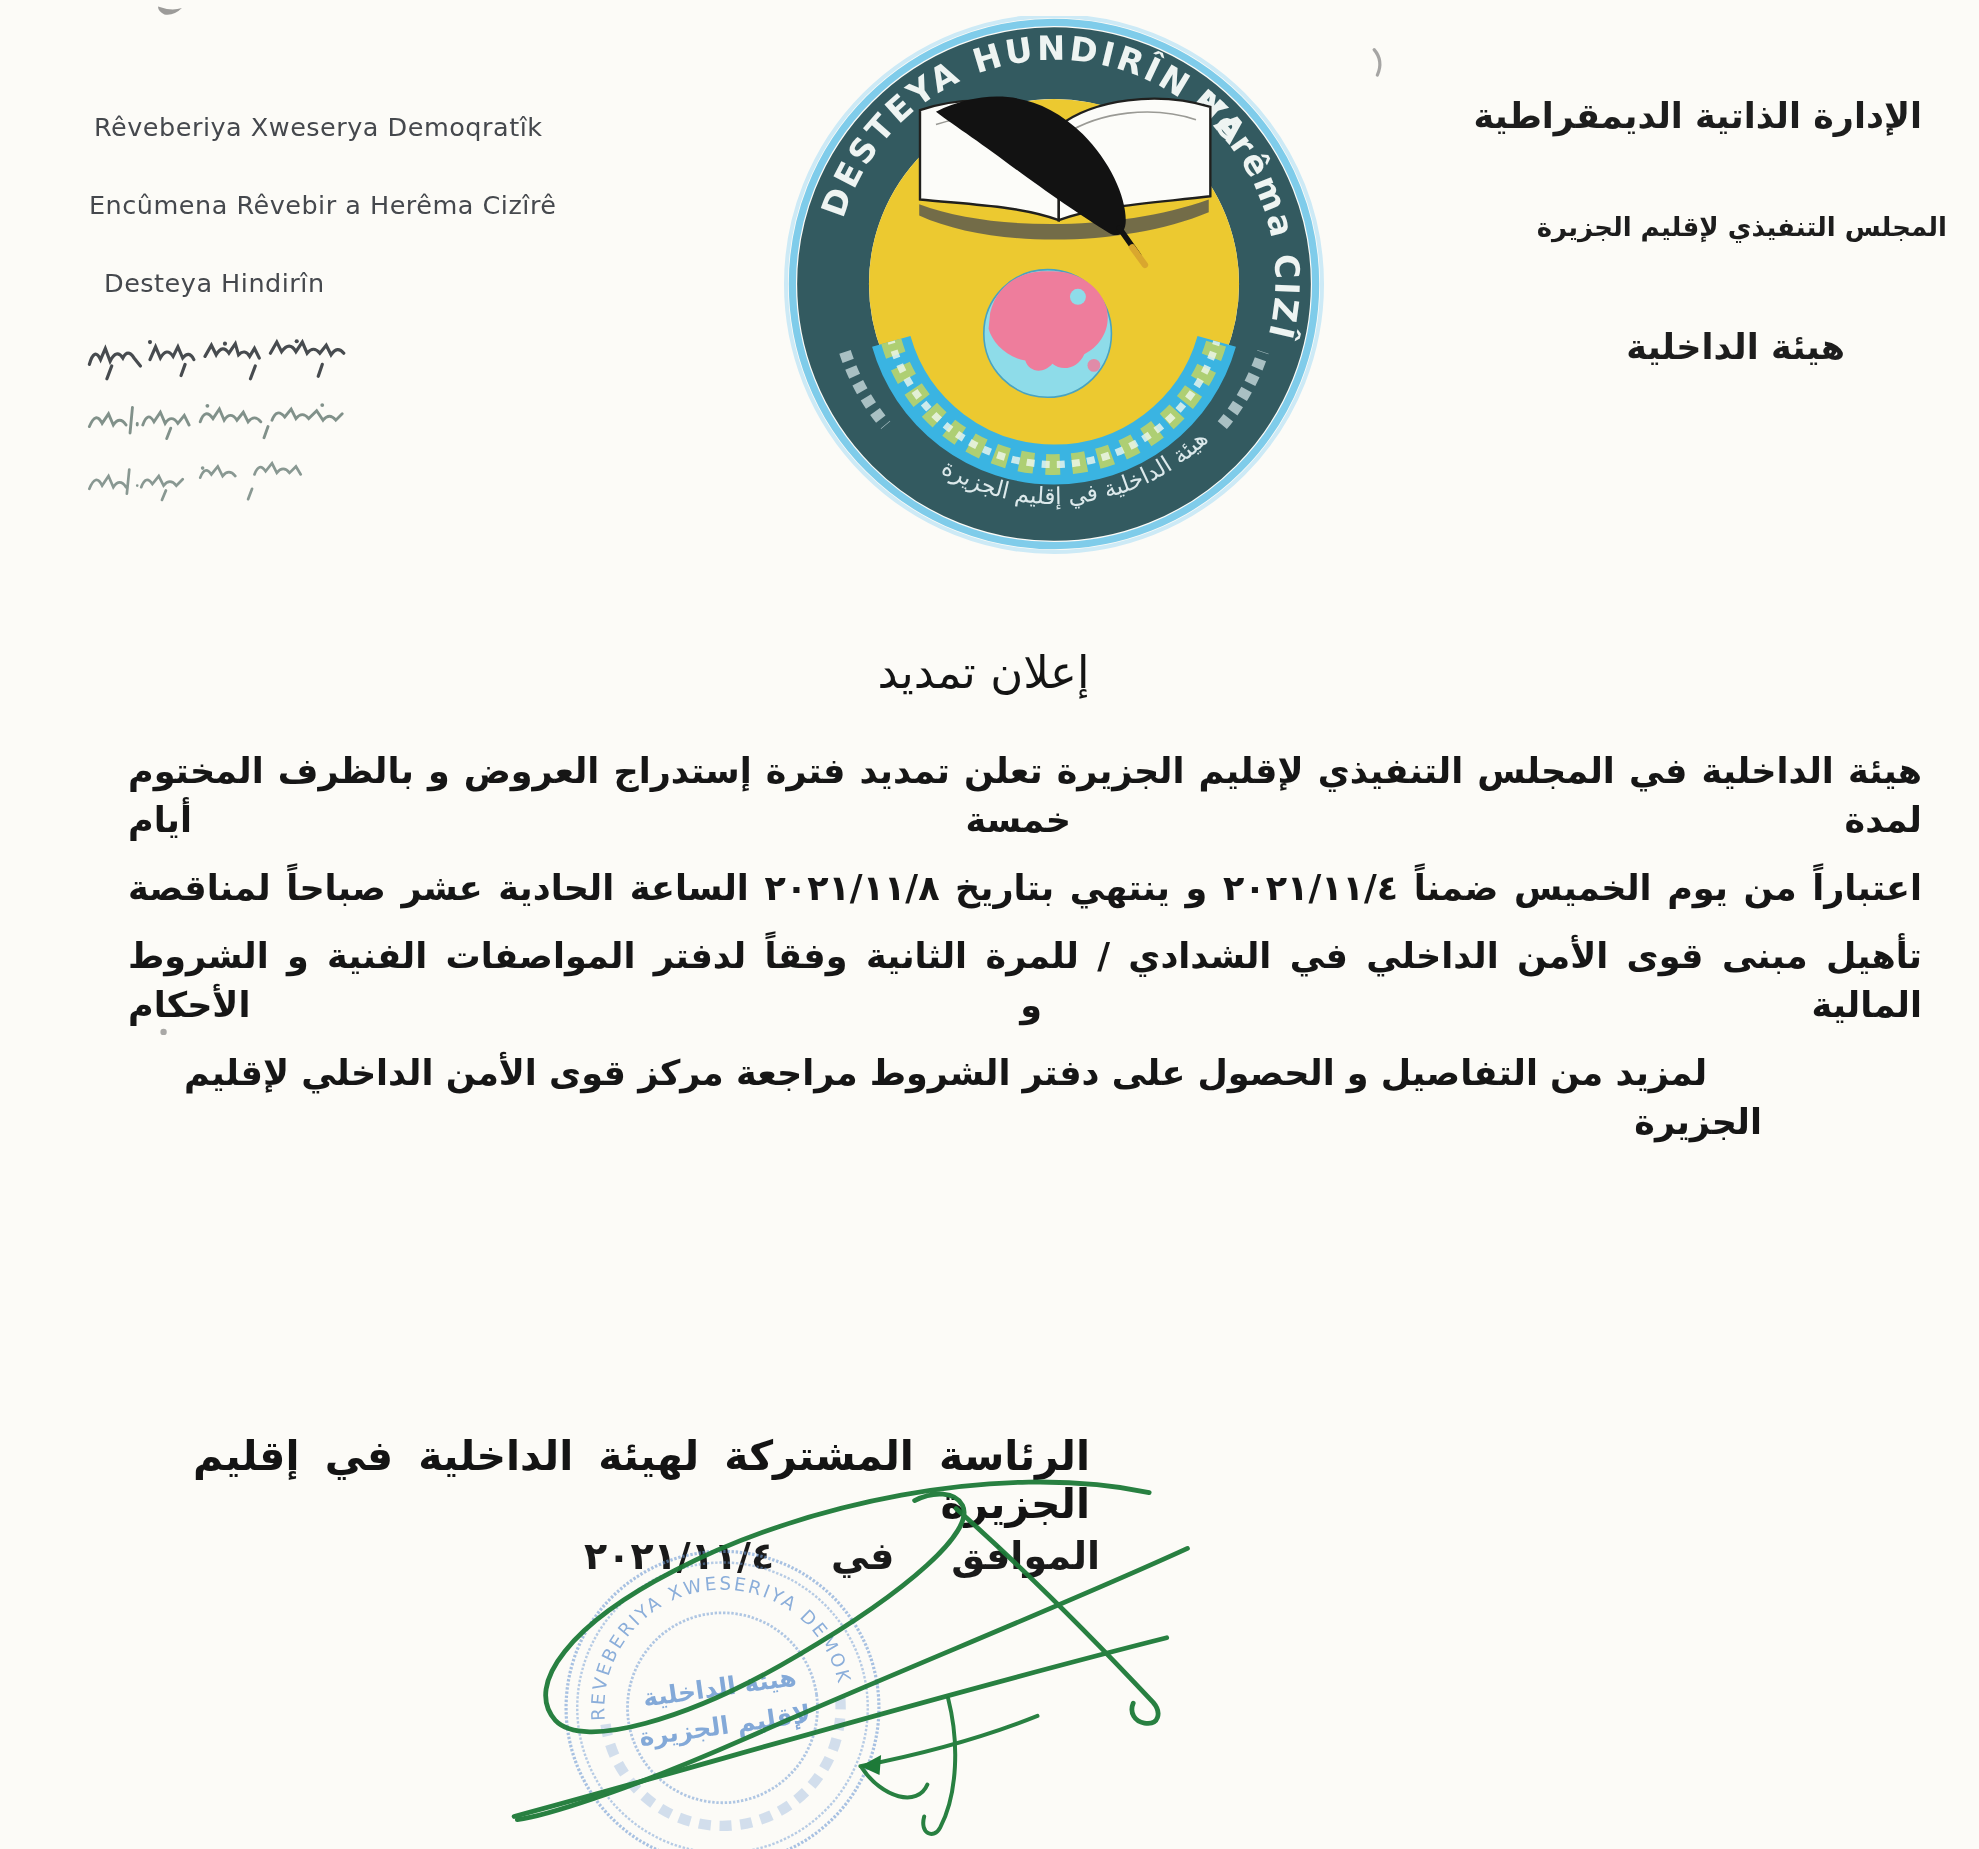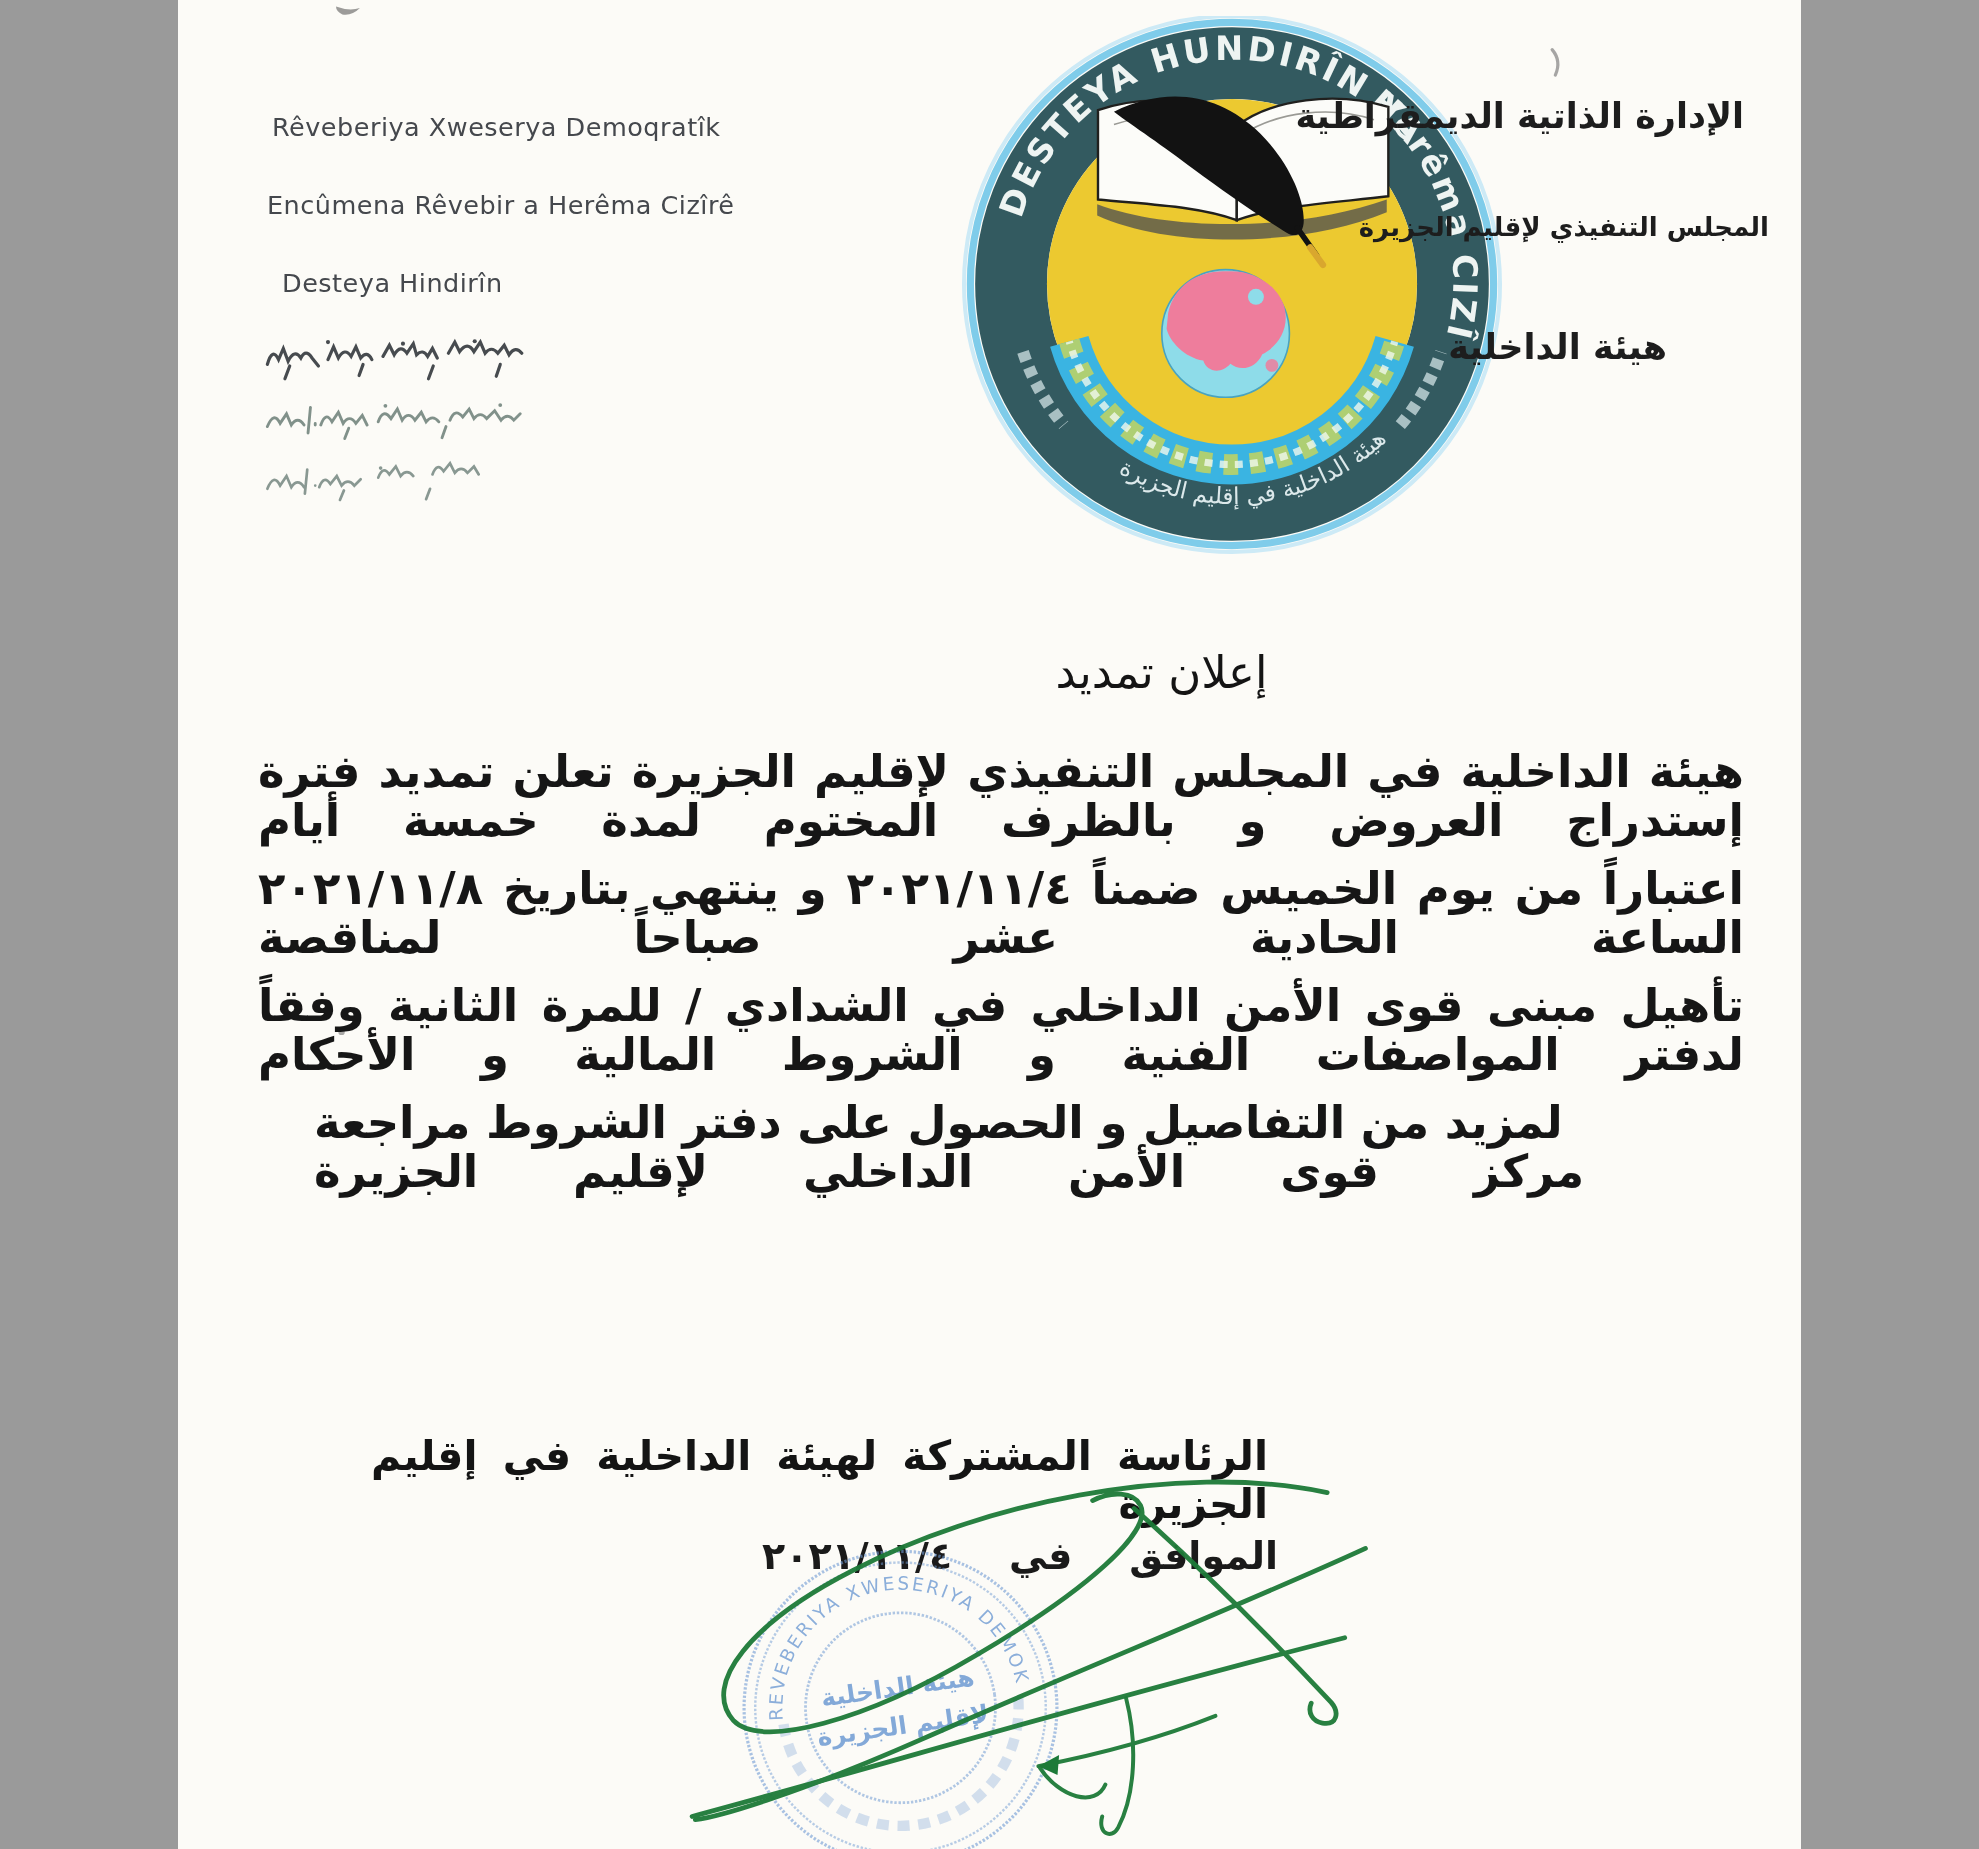--- a/index.html
+++ b/index.html
@@ -1,39 +1,39 @@
 <!DOCTYPE html>
 <html lang="ar" style="font-size:12.8px"><head>
 <meta charset="utf-8">
 <style>
   html,body{margin:0;padding:0;background:#9a9a9a;}
   #page{
-    position:relative;width:1623px;height:1850px;margin:0 auto;
+    position:relative;width:1979px;height:1850px;margin:0 auto;
     background:#fcfbf7;overflow:hidden;
     font-family:"DejaVu Sans",sans-serif;
   }
   svg{display:block}
   .abs{position:absolute}
   
   .hl-line{position:absolute;font-size:25.5px;color:#45484d;letter-spacing:0.5px;white-space:nowrap;}
   .hl1{left:94px;top:112px}
   .hl2{left:89px;top:190px}
   .hl3{left:104px;top:268px}
   
   .hr-line{position:absolute;direction:rtl;font-weight:bold;color:#1d1d1d;white-space:nowrap;}
   .hr1{right:57px;top:96px;font-size:35px}
   .hr2{right:32px;top:212px;font-size:26px}
   .hr3{right:134px;top:327px;font-size:35px}
   
   .doc-title{position:absolute;left:832px;top:646px;width:303px;text-align:center;
     direction:rtl;font-size:45px;font-weight:normal;color:#141414;}
   
   .body-block{position:absolute;left:80px;right:57px;top:747px;direction:rtl;}
-  .bl{font-size:45px;font-weight:bold;color:#161616;line-height:49px;margin-bottom:19px;
-      text-align:justify;text-align-last:justify;white-space:normal;overflow:visible;}
+  .bl{font-size:35px;font-weight:bold;color:#161616;line-height:49px;margin-bottom:19px;
+      text-align:justify;text-align-last:justify;white-space:normal;overflow:visible;margin-left:48px;}
   .bl4{text-align:left;text-align-last:justify;padding:0 160px 0 56px;}
   
   .footer-heading{position:absolute;left:193px;top:1432px;width:897px;direction:rtl;
     font-size:41px;font-weight:bold;color:#141414;text-align:justify;text-align-last:justify;}
   .date-line{position:absolute;left:584px;top:1534px;width:516px;direction:rtl;
     font-size:38px;font-weight:bold;color:#1a1a1a;text-align:justify;text-align-last:justify;}
   .z-stamp{z-index:2}
   .z-sig{z-index:3}
   .z-text{z-index:1}
 </style>

